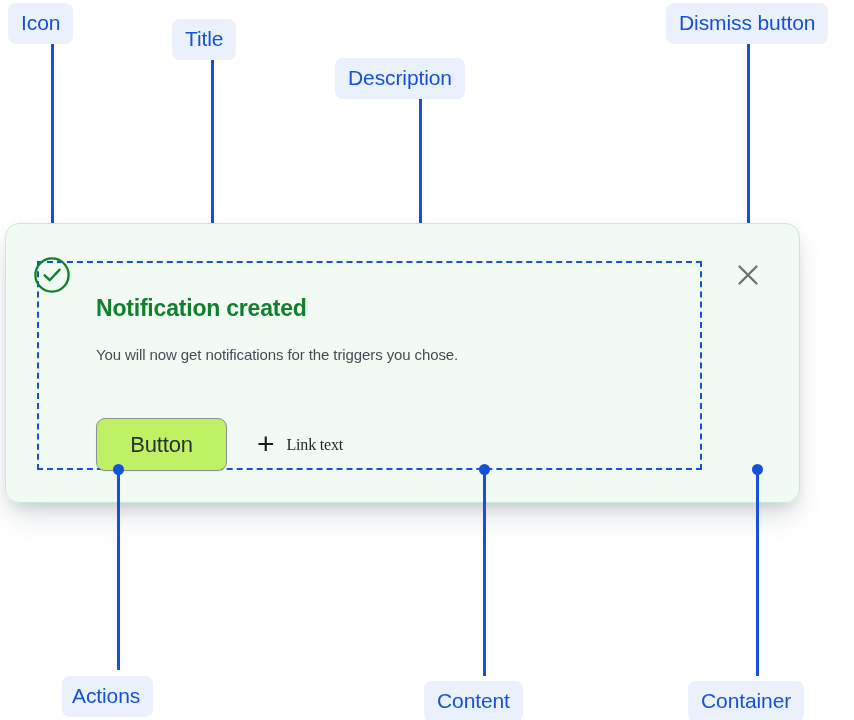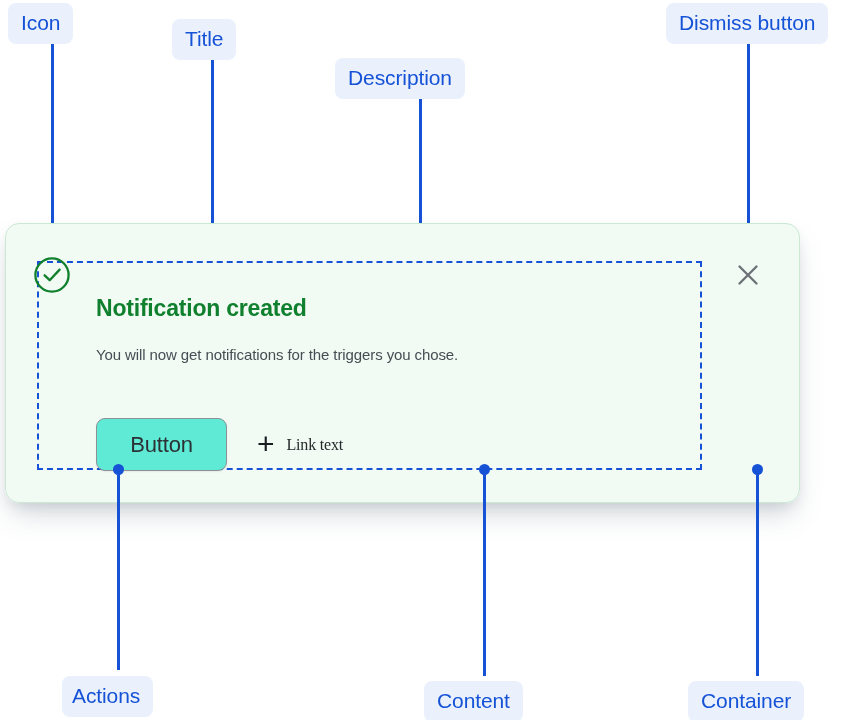--- a/index.html
+++ b/index.html
@@ -115,21 +115,21 @@
     position: absolute;
     left: 96px;
     top: 418px;
     display: flex;
     align-items: center;
   }
   #action-button {
     height: 53px;
     min-width: 131px;
     padding: 0 20px;
-    background: #5eead4;
+    background: #bef264;
     border: 1px solid #8d9196;
     border-radius: 9px;
     font-family: "Liberation Sans", sans-serif;
     font-size: 22px;
     color: #2c3135;
     letter-spacing: -0.2px;
     cursor: pointer;
     box-shadow: 0 1px 2px rgba(0,0,0,0.06);
   }
   #link-action {

